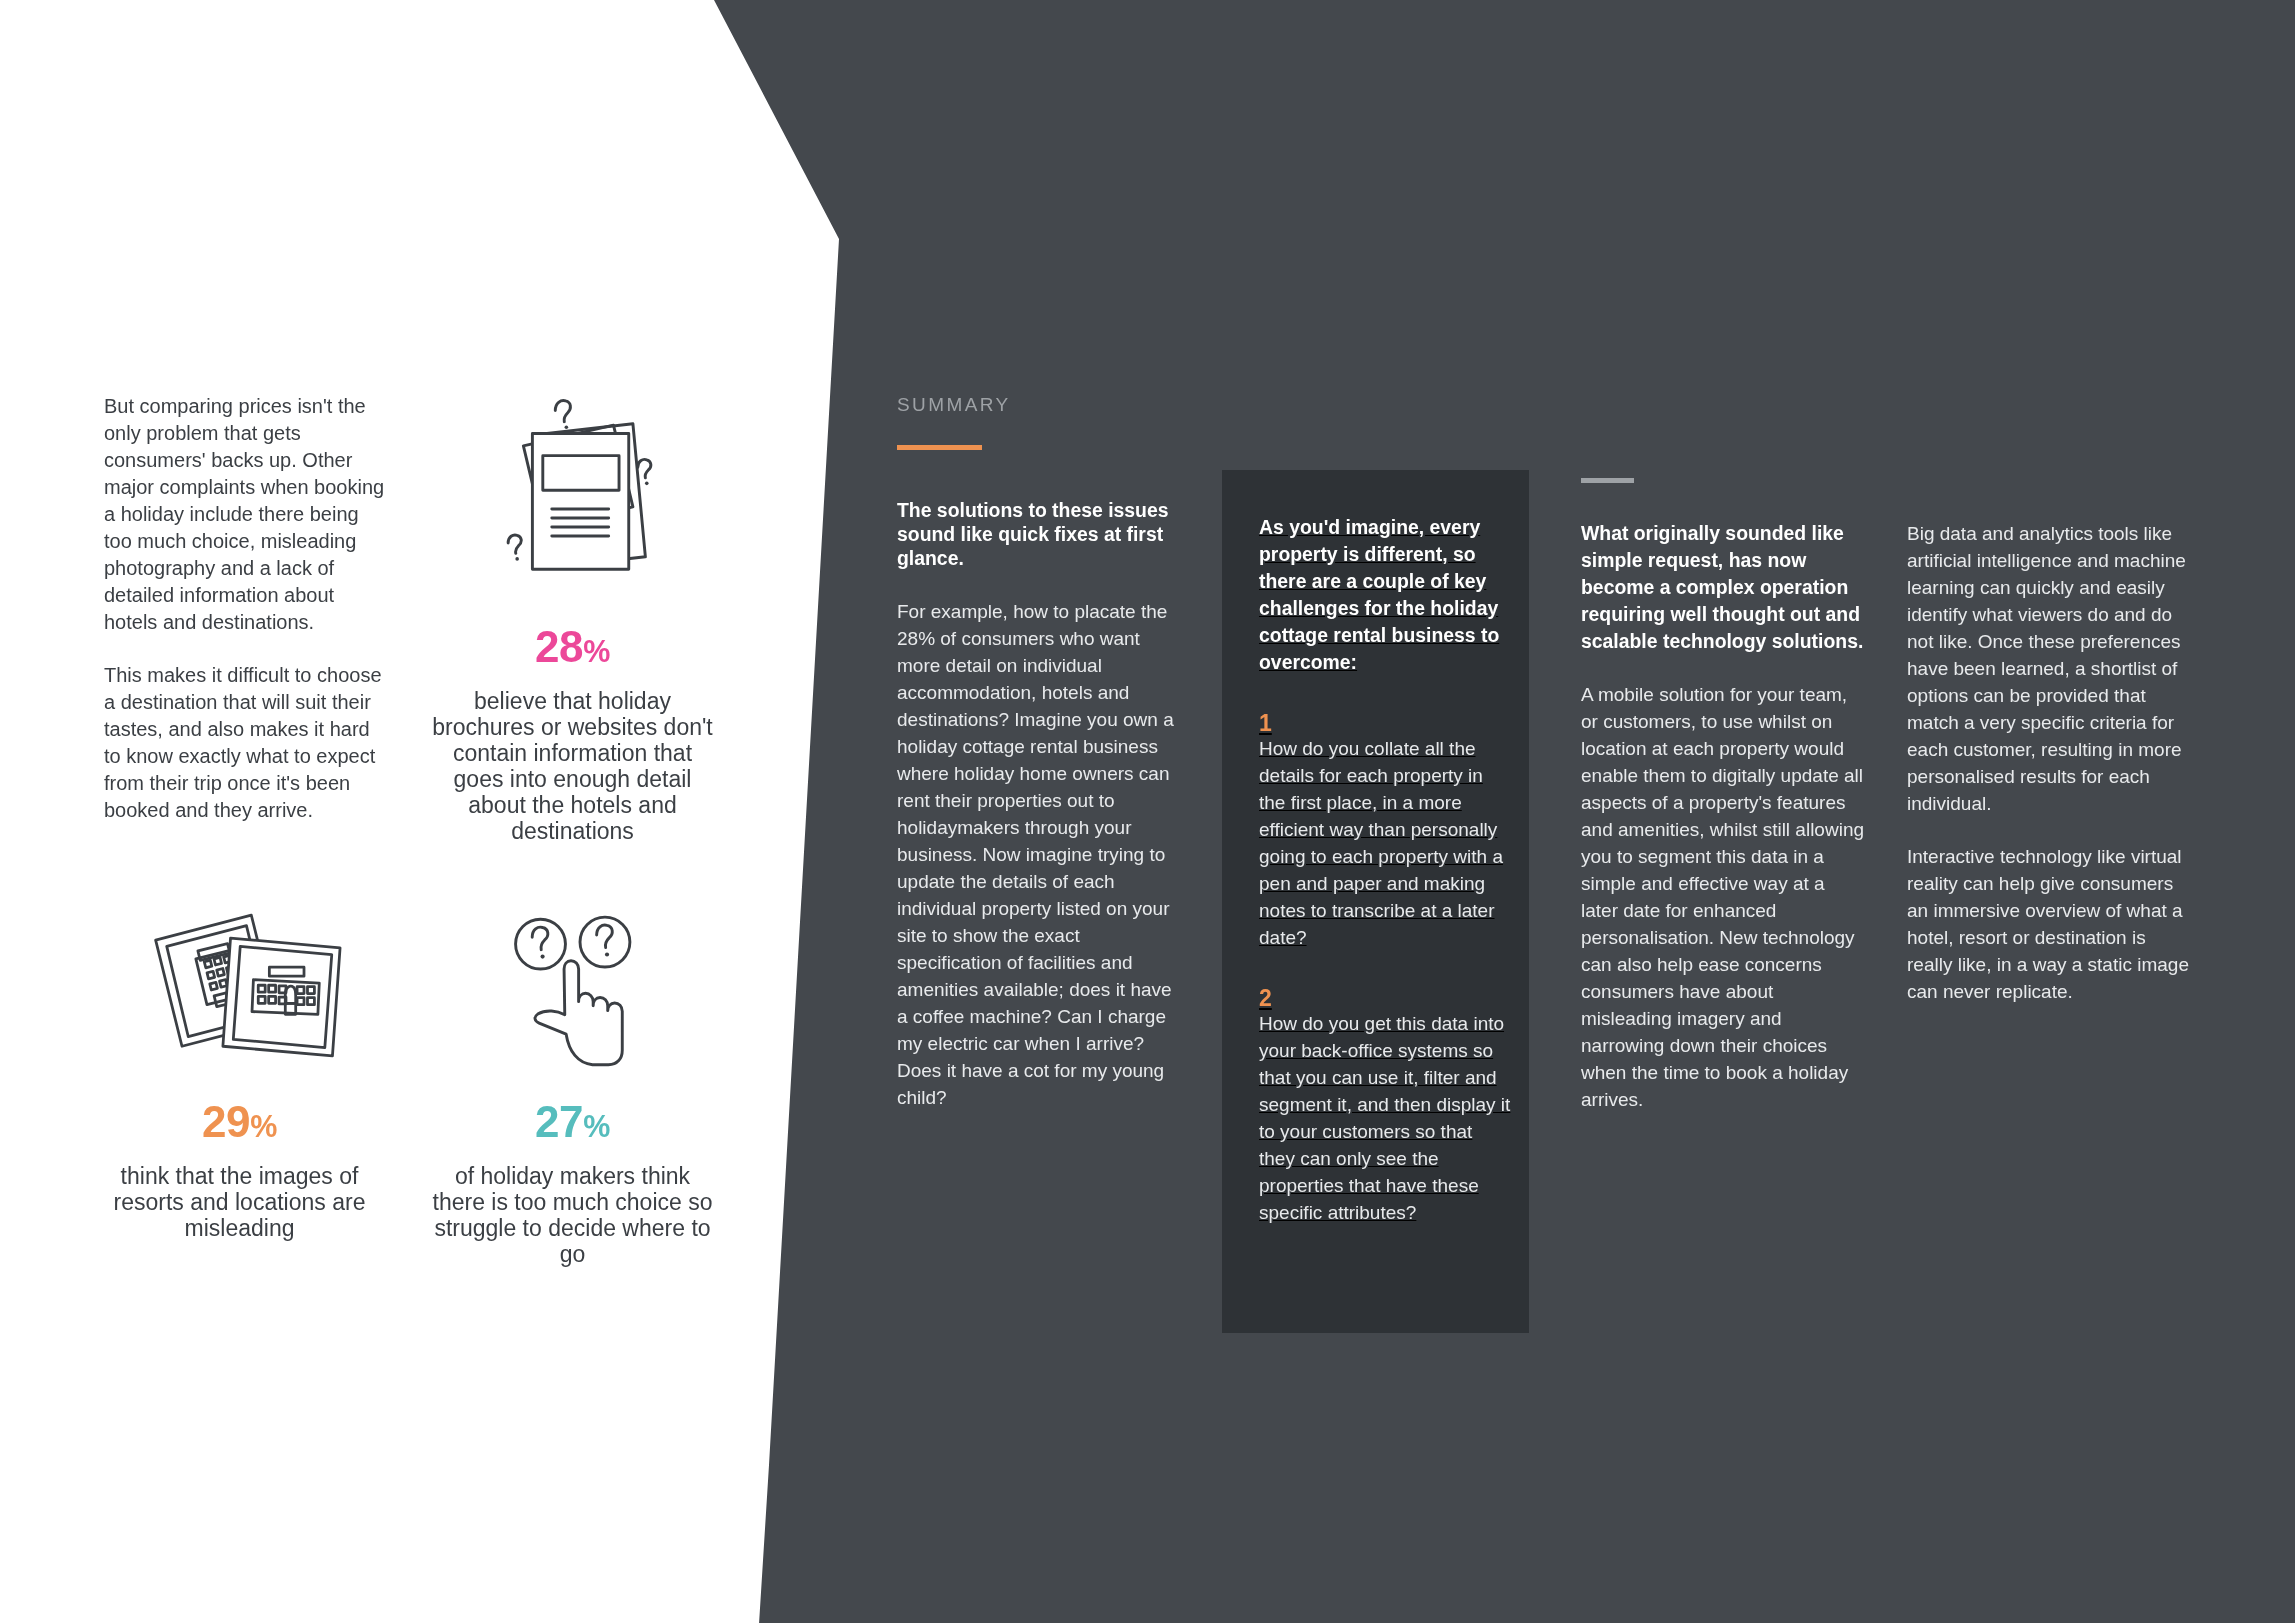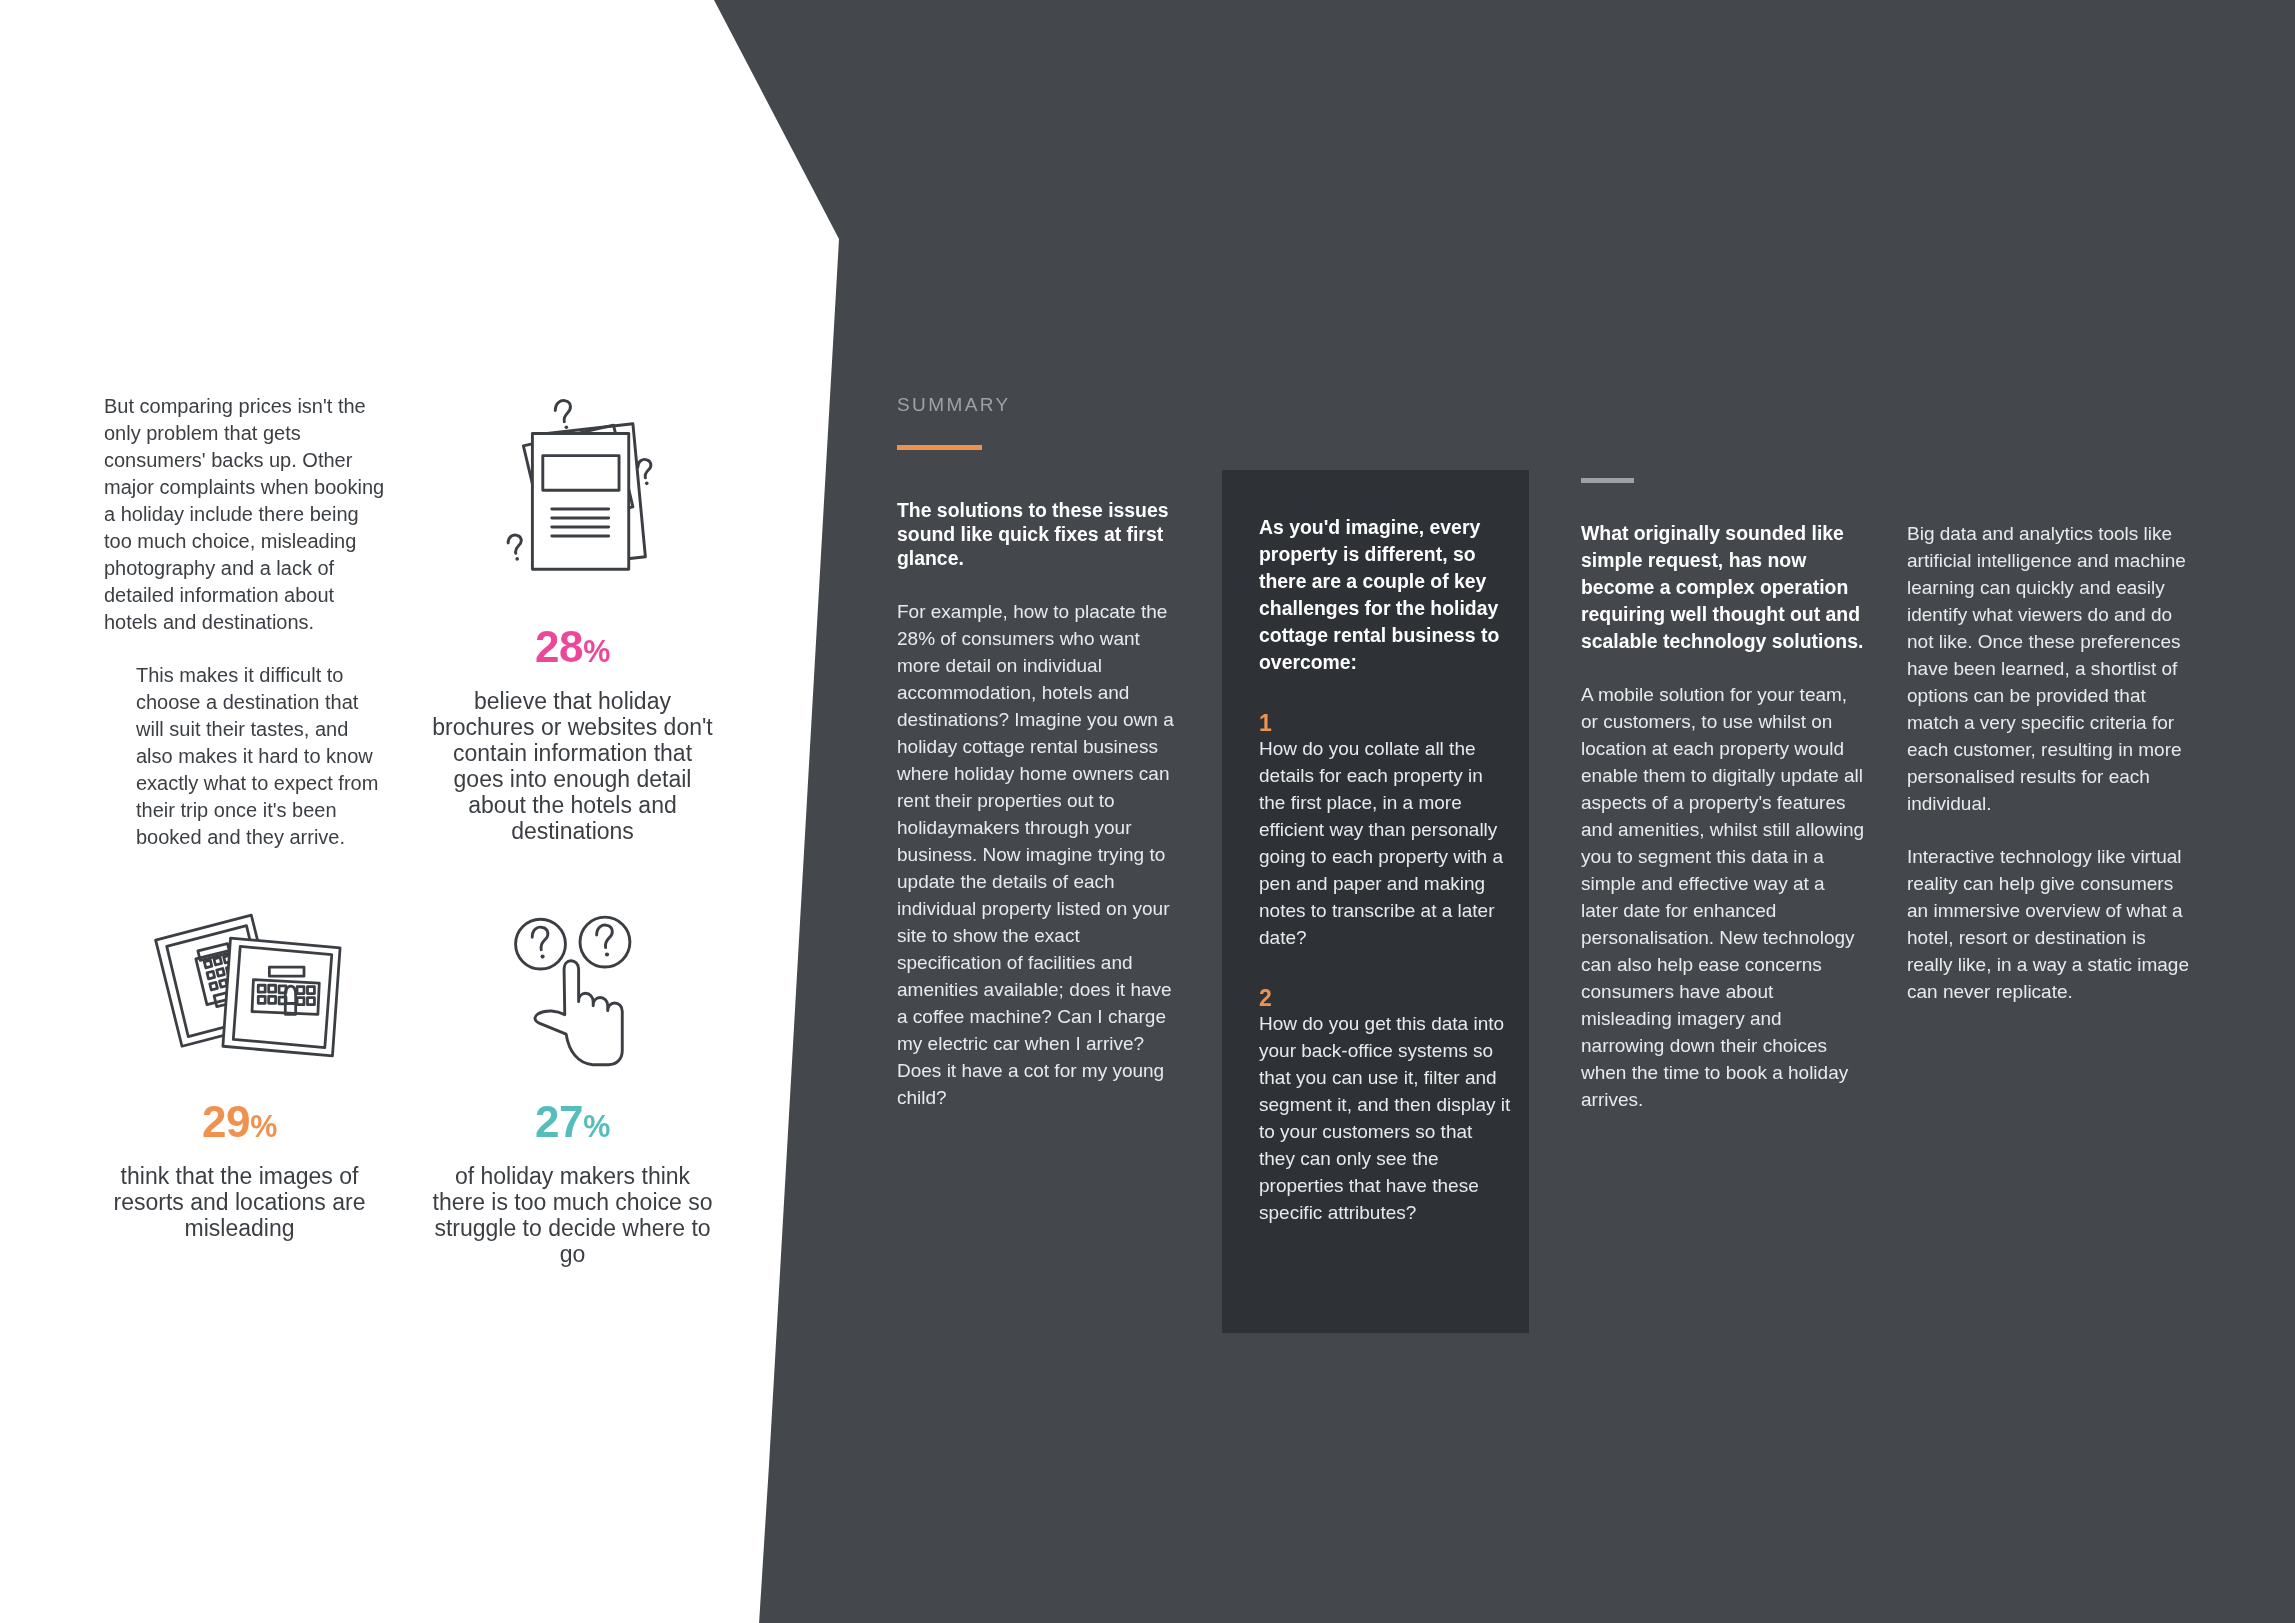--- a/index.html
+++ b/index.html
@@ -41,21 +41,21 @@
   .left-body-text {
     left: 104px;
     top: 393px;
     width: 283px;
     color: #3b3f44;
     font-size: 20px;
     line-height: 27px;
     font-weight: 300;
   }
   .left-body-text p { margin: 0 0 26px 0; }
-  .left-body-text p:last-child { margin-bottom: 0; margin-left: 32px; }
+  .left-body-text p:last-child { margin-bottom: 0; }
 
   
   .stat-block { position: absolute; text-align: center; z-index: 3; }
   .stat-number {
     font-size: 44px;
     font-weight: 700;
     line-height: 1;
     letter-spacing: -0.3px;
   }
   .stat-number .pct { font-size: 30.5px; font-weight: 700; }
@@ -113,21 +113,21 @@
 
   
   .callout {
     left: 1222px;
     top: 470px;
     width: 307px;
     height: 863px;
     background: #2e3236;
     z-index: 3;
   }
-  .callout-inner { padding: 44px 17px 0 37px; }
+  .callout-inner { padding: 44px 17px 0 37px; text-decoration: underline; }
   .callout-lede {
     color: #ffffff;
     font-size: 19.4px;
     line-height: 27px;
     font-weight: 700;
   }
   .challenge-num {
     margin-top: 36px;
     color: #ef9250;
     font-size: 23px;

